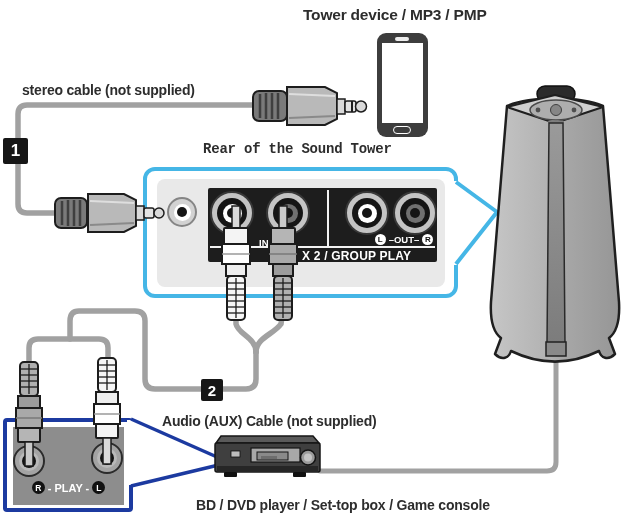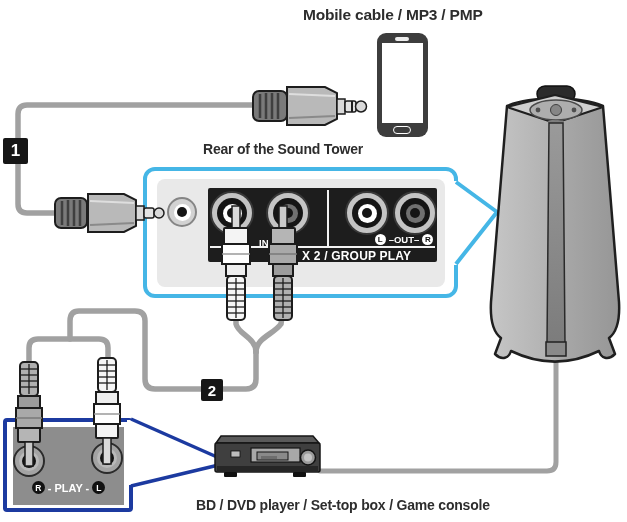--- a/index.html
+++ b/index.html
@@ -283,20 +283,22 @@
       <line x1="107" y1="360" x2="107" y2="390"></line>
         </g>
       <rect x="96" y="392" width="22" height="12" fill="#eeeeee"></rect>
       <rect x="94" y="404" width="26" height="20" fill="#ffffff"></rect>
       <line x1="94" y1="414" x2="120" y2="414" stroke="#9a9a9a" stroke-width="1.5"></line>
       <rect x="96" y="424" width="22" height="14" rx="1" fill="#f4f4f4"></rect>
       <rect x="103" y="438" width="8" height="26" fill="#dadada" stroke-width="1.5"></rect>
     </g>
   </svg>
 
-  <div class="lbl" style="left:303px;top:6px;font-size:15.5px;">Mobile cable / MP3 / PMP</div>
-  <div class="lbl" style="left:203px;top:141px;">Rear of the Sound Tower</div>
+  <div class="lbl" style="left:303px;top:6px;font-size:15.5px;">Tower device / MP3 / PMP</div>
+  <div class="lbl" style="left:22px;top:82px;">stereo cable (not supplied)</div>
+  <div class="lbl" style="left:203px;top:141px;font-family:Liberation Mono, monospace;">Rear of the Sound Tower</div>
+  <div class="lbl" style="left:162px;top:413px;">Audio (AUX) Cable (not supplied)</div>
   <div class="lbl" style="left:196px;top:497px;text-align:right;">BD / DVD player / Set-top box / Game console</div>
 
   <div class="step-badge" style="left:3px;top:138px;width:25px;height:26px;font-size:17px;">1</div>
   <div class="step-badge" style="left:201px;top:379px;width:22px;height:22px;font-size:15px;">2</div>
 
 </div>
 
 </body></html>

